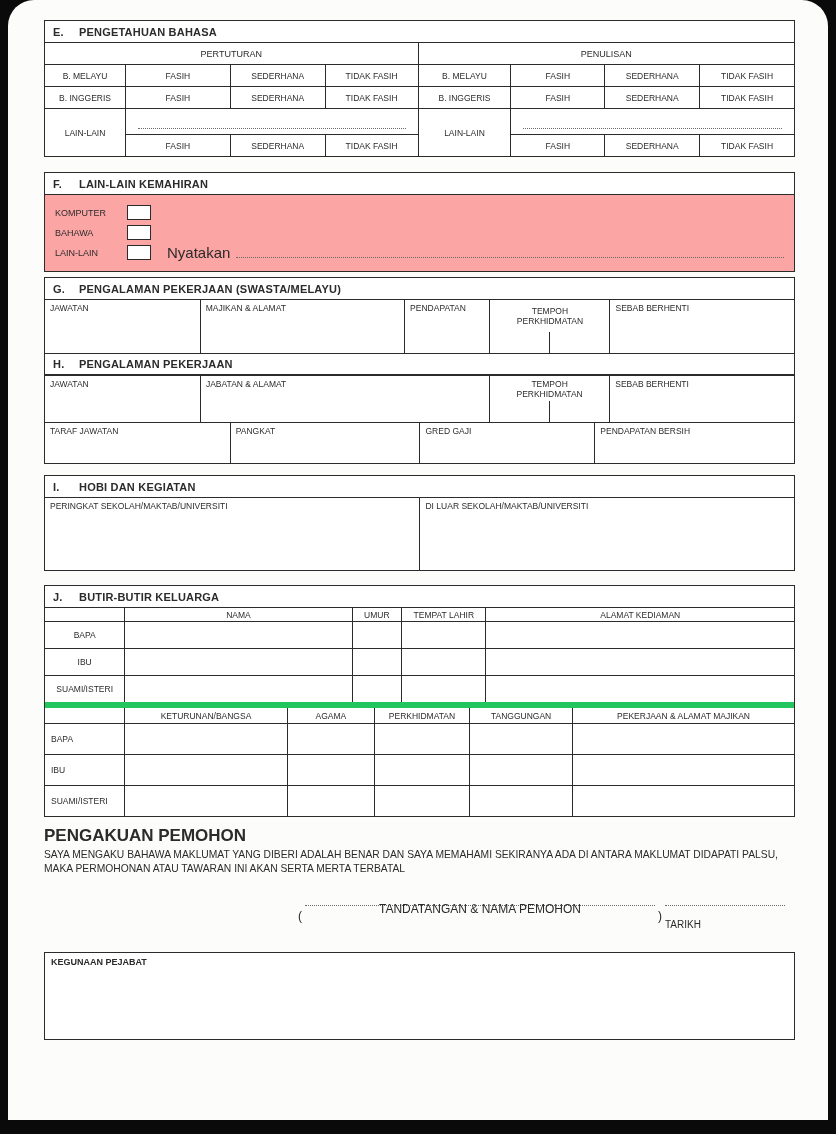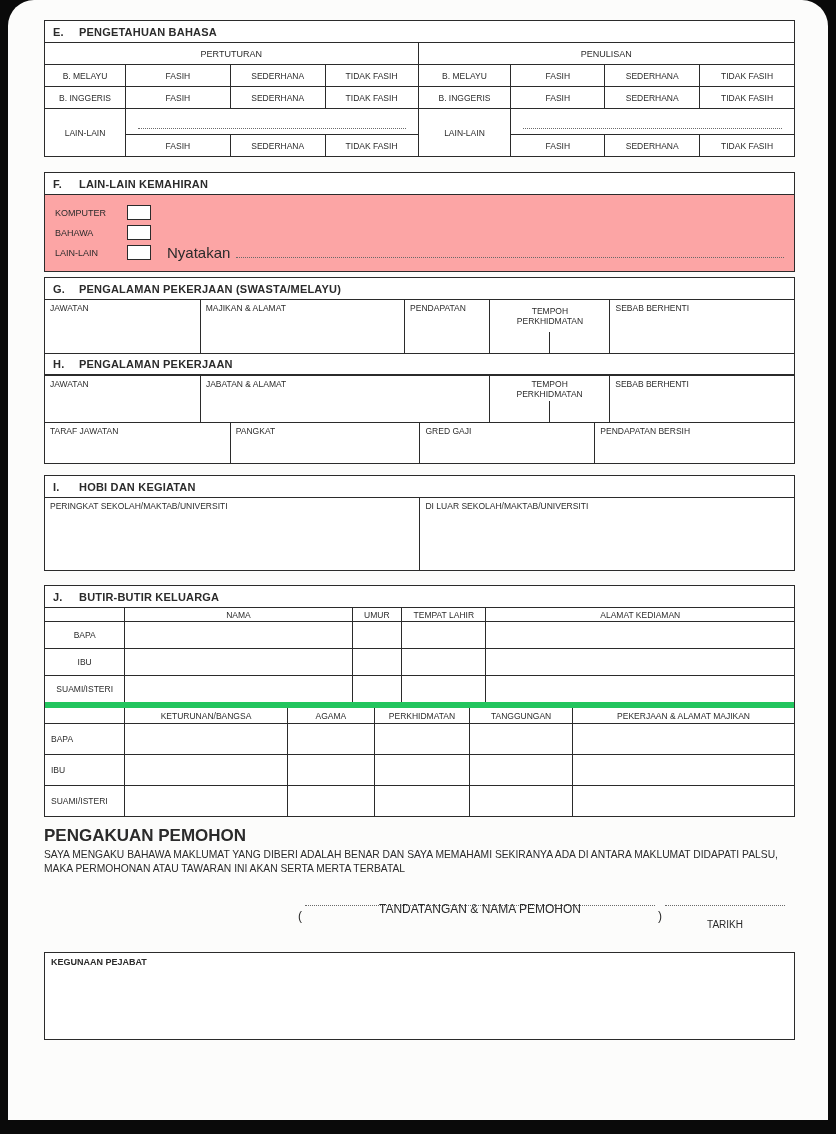--- a/index.html
+++ b/index.html
@@ -78,21 +78,21 @@
 
   
   .decl { position: absolute; left: 36px; top: 826px; width: 748px; }
   .decl-title { font-weight: bold; font-size: 17px; margin-bottom: 2px; }
   .decl-body { font-size: 10.3px; line-height: 14px; font-weight: 500; }
   .sig-dots { position: absolute; height: 0; border-bottom: 1.6px dotted #6a6a6a; }
   #sig-line  { left: 297px; top: 905px; width: 350px; }
   #date-line { left: 657px; top: 905px; width: 120px; }
   .paren-row { position: absolute; left: 290px; top: 909px; width: 364px; display: flex; justify-content: space-between; font-size: 12px; }
   .sig-label { position: absolute; left: 297px; top: 902px; width: 350px; text-align: center; font-size: 12px; }
-  .date-label { position: absolute; left: 657px; top: 919px; width: 120px; text-align: center; font-size: 10px; }
+  .date-label { position: absolute; left: 657px; top: 919px; width: 120px; text-align: left; font-size: 10px; }
 
   
   .office { top: 952px; height: 88px; }
   .office-label { font-size: 9px; padding: 4px 6px; font-weight: bold; }
 </style>
 </head>
 <body>
 
 <div class="scan">
   <div class="page">

